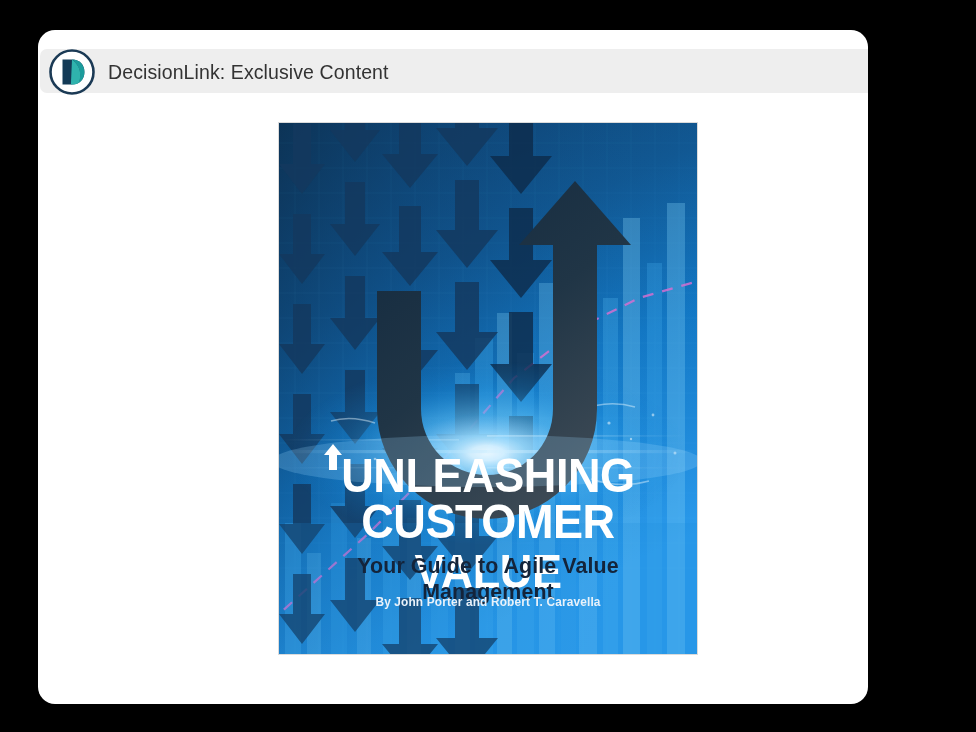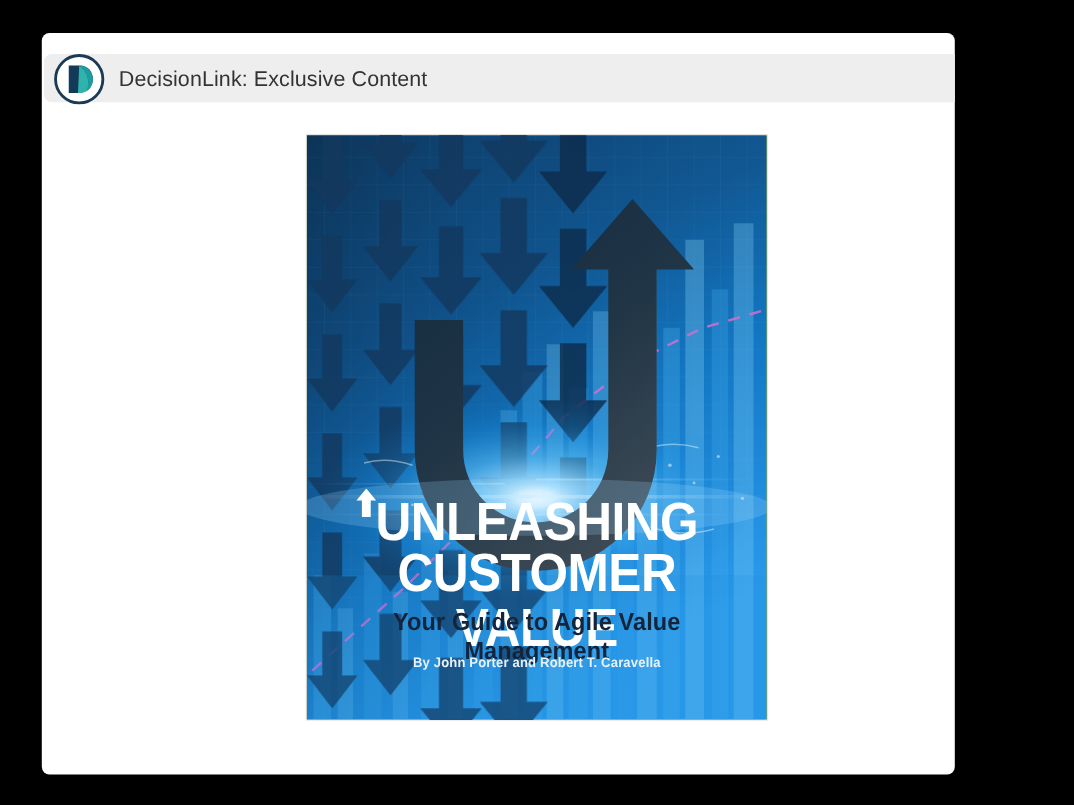--- a/index.html
+++ b/index.html
@@ -20,21 +20,21 @@
   }
 
   
   .card {
     position: absolute;
     left: 38px;
     top: 30px;
     width: 830px;
     height: 674px;
     background: #ffffff;
-    border-radius: 7px;
+    border-radius: 17px;
     overflow: hidden;
   }
 
   
   .header-bar {
     position: absolute;
     left: 2px;
     top: 19px;
     width: 886px;
     height: 44px;
@@ -69,21 +69,21 @@
     top: 93px;
     width: 418px;
     height: 531px;
     box-shadow: 0 0 0 1px rgba(190,190,190,0.55);
   }
 
   .book-cover {
     position: absolute;
     inset: 0;
     overflow: hidden;
-    background: #4d7c0f;
+    background: #a16207;
   }
 
   .book-svg { display: block; width: 418px; height: 531px; }
 
   
   .cover-text {
     position: absolute;
     left: 0;
     right: 0;
     bottom: 0;

